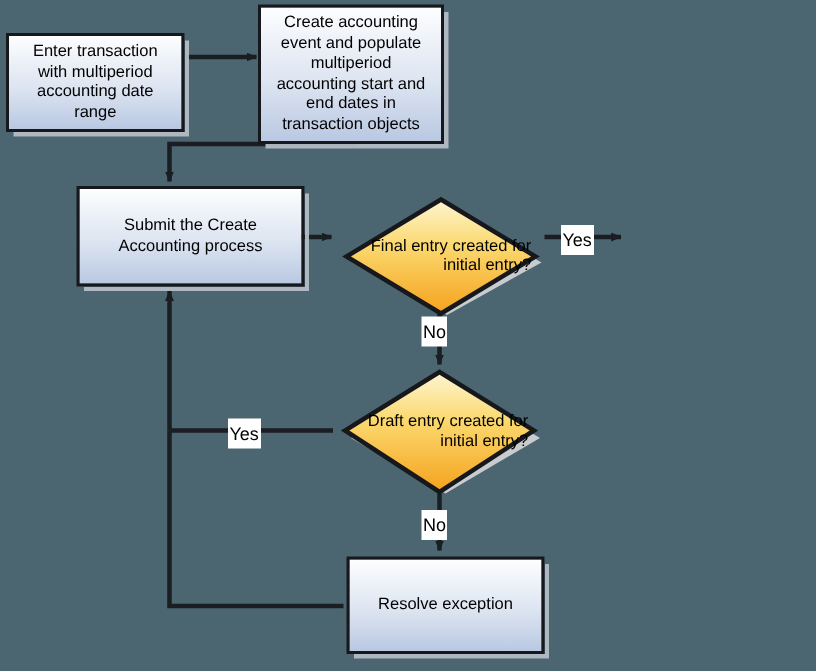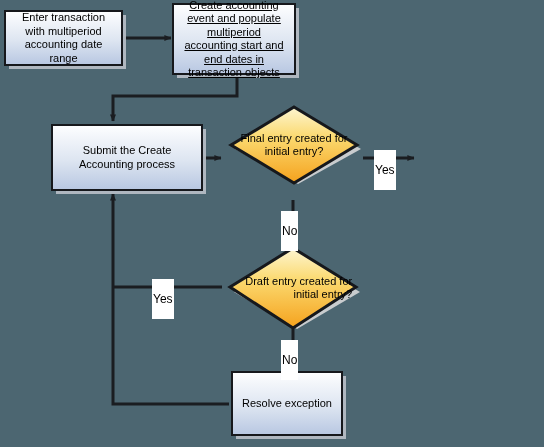--- a/index.html
+++ b/index.html
@@ -60,21 +60,21 @@
     font-size: 11px;
     line-height: 13.5px;
   }
   .edge-label {
     position: absolute;
     background: #ffffff;
     color: #000;
     font-size: 12px;
     line-height: 14px;
     font-family: "Liberation Sans", sans-serif;
-    padding: 13px 1px;
+    padding: 3px 1px;
     z-index: 8;
     white-space: nowrap;
   }
 </style>
 </head>
 <body>
 
 <div id="canvas">
 
   <svg id="edges" viewBox="0 0 544 447" xmlns="http://www.w3.org/2000/svg">
@@ -97,33 +97,33 @@
 
       <path d="M222,287 L113,287"></path>
       <path d="M113,287 L113,194" marker-end="url(#arrow)"></path>
 
       <path d="M293,329 L293,367" marker-end="url(#arrow)"></path>
 
       <path d="M229,404 L113,404 L113,287"></path>
     </g>
   </svg>
 
-  <div class="node proc" style="left:4px; top:10px; width:119px; height:56px;">
+  <div class="node proc" style="left:4px; top:22px; width:119px; height:66px;">
     <span>Enter transaction with multiperiod accounting date range</span>
   </div>
 
-  <div class="node proc" style="left:172px; top:3px; width:124px; height:72px;text-decoration:underline;">
+  <div class="node proc" style="left:172px; top:3px; width:124px; height:93px;">
     <span>Create accounting event and populate multiperiod accounting start and end dates in transaction objects</span>
   </div>
 
   <div class="node proc" style="left:51px; top:124px; width:152px; height:67px;">
     <span>Submit the Create Accounting process</span>
   </div>
 
-  <div class="node diamond" style="left:224px; top:104px; width:140px; height:82px;">
+  <div class="node diamond" style="left:224px; top:130px; width:140px; height:82px;text-align:right;">
     <svg class="dshape" viewBox="0 0 140 82" preserveAspectRatio="none">
       <defs>
         <linearGradient id="dg1" x1="0" y1="0" x2="0" y2="1">
           <stop offset="0%" stop-color="#fdf6d2"></stop>
           <stop offset="40%" stop-color="#fbd96f"></stop>
           <stop offset="100%" stop-color="#f5a21d"></stop>
         </linearGradient>
       </defs>
       <path d="M74,8 L137,45 L74,80 L11,45 Z" fill="#c9ccce"></path>
       <path d="M70,3 L133,41 L70,79 L7,41 Z" fill="url(#dg1)" stroke="#16181c" stroke-width="3" stroke-linejoin="miter"></path>
@@ -140,21 +140,21 @@
           <stop offset="40%" stop-color="#fbd96f"></stop>
           <stop offset="100%" stop-color="#f5a21d"></stop>
         </linearGradient>
       </defs>
       <path d="M75,9 L138,47 L75,84 L12,47 Z" fill="#c9ccce"></path>
       <path d="M71,3 L134,42 L71,83 L8,42 Z" fill="url(#dg2)" stroke="#16181c" stroke-width="3" stroke-linejoin="miter"></path>
     </svg>
     <span class="dlabel">Draft entry created for initial entry?</span>
   </div>
 
-  <div class="node proc" style="left:231px; top:371px; width:112px; height:65px;">
+  <div class="node proc" style="left:231px; top:371px; width:132px; height:65px;">
     <span>Resolve exception</span>
   </div>
 
   <div class="edge-label" style="left:374px; top:150px;">Yes</div>
 
   <div class="edge-label" style="left:281px; top:211px;">No</div>
 
   <div class="edge-label" style="left:152px; top:279px;">Yes</div>
 
   <div class="edge-label" style="left:281px; top:340px;">No</div>

